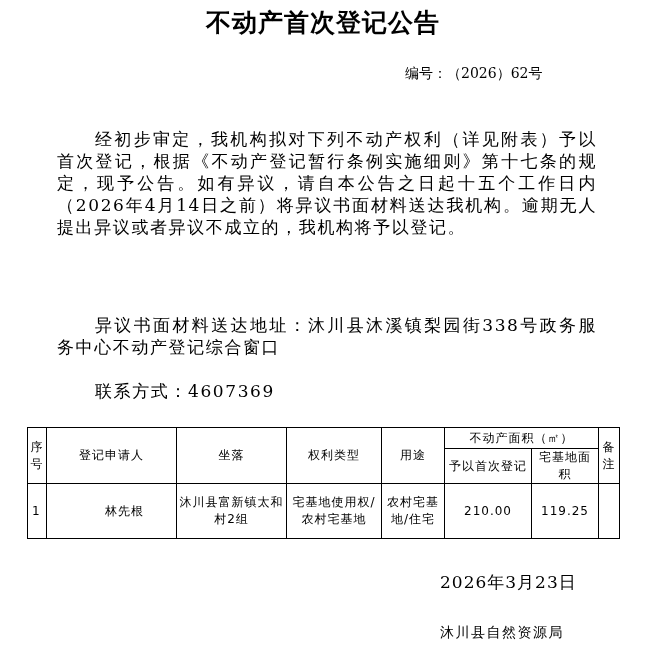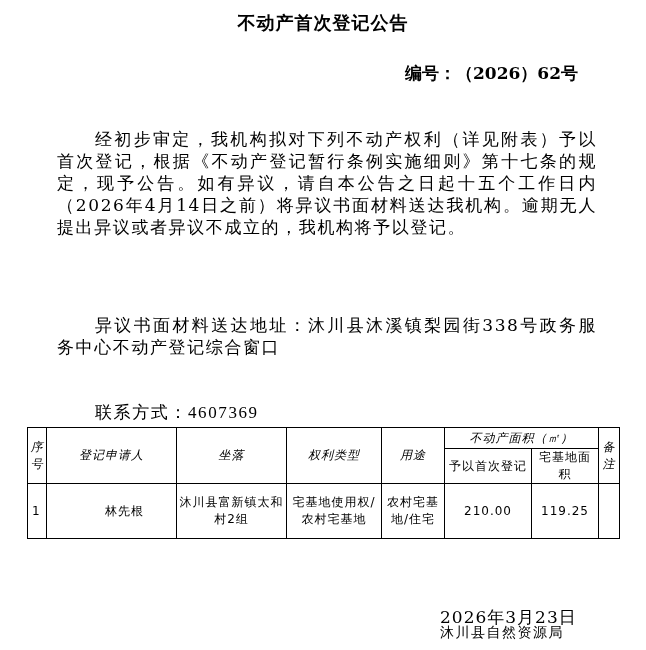--- a/index.html
+++ b/index.html
@@ -1,45 +1,45 @@
 <!DOCTYPE html>
 <html><head>
 <meta charset="utf-8">
 <style>
   html, body { margin:0; padding:0; background:#ffffff; }
   body { width:646px; height:650px; position:relative; overflow:hidden;
          font-family:"DejaVu Serif","Liberation Serif",serif; color:#000; }
   .title { position:absolute; top:6px; left:0; width:646px; text-align:center;
-           font-size:18px; font-weight:bold; letter-spacing:1px; line-height:34px; }
-  .docno { position:absolute; top:60px; left:405px; font-size:17px; line-height:26px; white-space:nowrap;font-weight:bold; }
+           font-size:25px; font-weight:bold; letter-spacing:1px; line-height:34px; }
+  .docno { position:absolute; top:60px; left:405px; font-size:14px; line-height:26px; white-space:nowrap; }
   .para { position:absolute; left:57px; width:540px; font-size:17px; line-height:22px;
           text-align:justify; text-indent:38px; letter-spacing:1.6px; }
   .p1 { top:128px; }
   .p2 { top:314px; }
-  .p3 { top:402px;font-family:Liberation Serif, serif; }
+  .p3 { top:380px; }
   table.reg { position:absolute; top:427px; left:27px; border-collapse:collapse;
               font-size:12px; font-family:"DejaVu Sans","Liberation Sans",sans-serif; letter-spacing:1px; }
   table.reg td, table.reg th { border:1.5px solid #000; text-align:center; vertical-align:middle;
               font-weight:normal; padding:0 2px; line-height:17px; }
   .footer-org { position:absolute; top:592px; left:440px; font-size:14px; letter-spacing:1.5px; line-height:24px;margin-top:28px; }
-  .footer-date { position:absolute; top:605px; left:440px; font-size:17px; letter-spacing:1px; line-height:24px; }
+  .footer-date { position:absolute; top:570px; left:440px; font-size:17px; letter-spacing:1px; line-height:24px; }
 </style>
 </head>
 <body>
 
 <div class="title">不动产首次登记公告</div>
 <div class="docno">编号：（2026）62号</div>
 
 <div class="para p1">经初步审定，我机构拟对下列不动产权利（详见附表）予以首次登记，根据《不动产登记暂行条例实施细则》第十七条的规定，现予公告。如有异议，请自本公告之日起十五个工作日内（2026年4月14日之前）将异议书面材料送达我机构。逾期无人提出异议或者异议不成立的，我机构将予以登记。</div>
 <div class="para p2">异议书面材料送达地址：沐川县沐溪镇梨园街338号政务服务中心不动产登记综合窗口</div>
 <div class="para p3">联系方式：4607369</div>
 
 <table class="reg">
   <thead>
-    <tr style="height:21px;font-style:italic;">
+    <tr style="height:21px;">
       <th rowspan="2" style="width:18px; padding:0;">序号</th>
       <th rowspan="2" style="width:125px;margin-left:23px;">登记申请人</th>
       <th rowspan="2" style="width:105px;margin-left:19px;">坐落</th>
       <th rowspan="2" style="width:90px;margin-left:42px;">权利类型</th>
       <th rowspan="2" style="width:58px;">用途</th>
       <th colspan="2">不动产面积（㎡）</th>
       <th rowspan="2" style="width:20px; padding:0;">备注</th>
     </tr>
     <tr style="height:20px;">
       <th style="width:82px;">予以首次登记</th>

